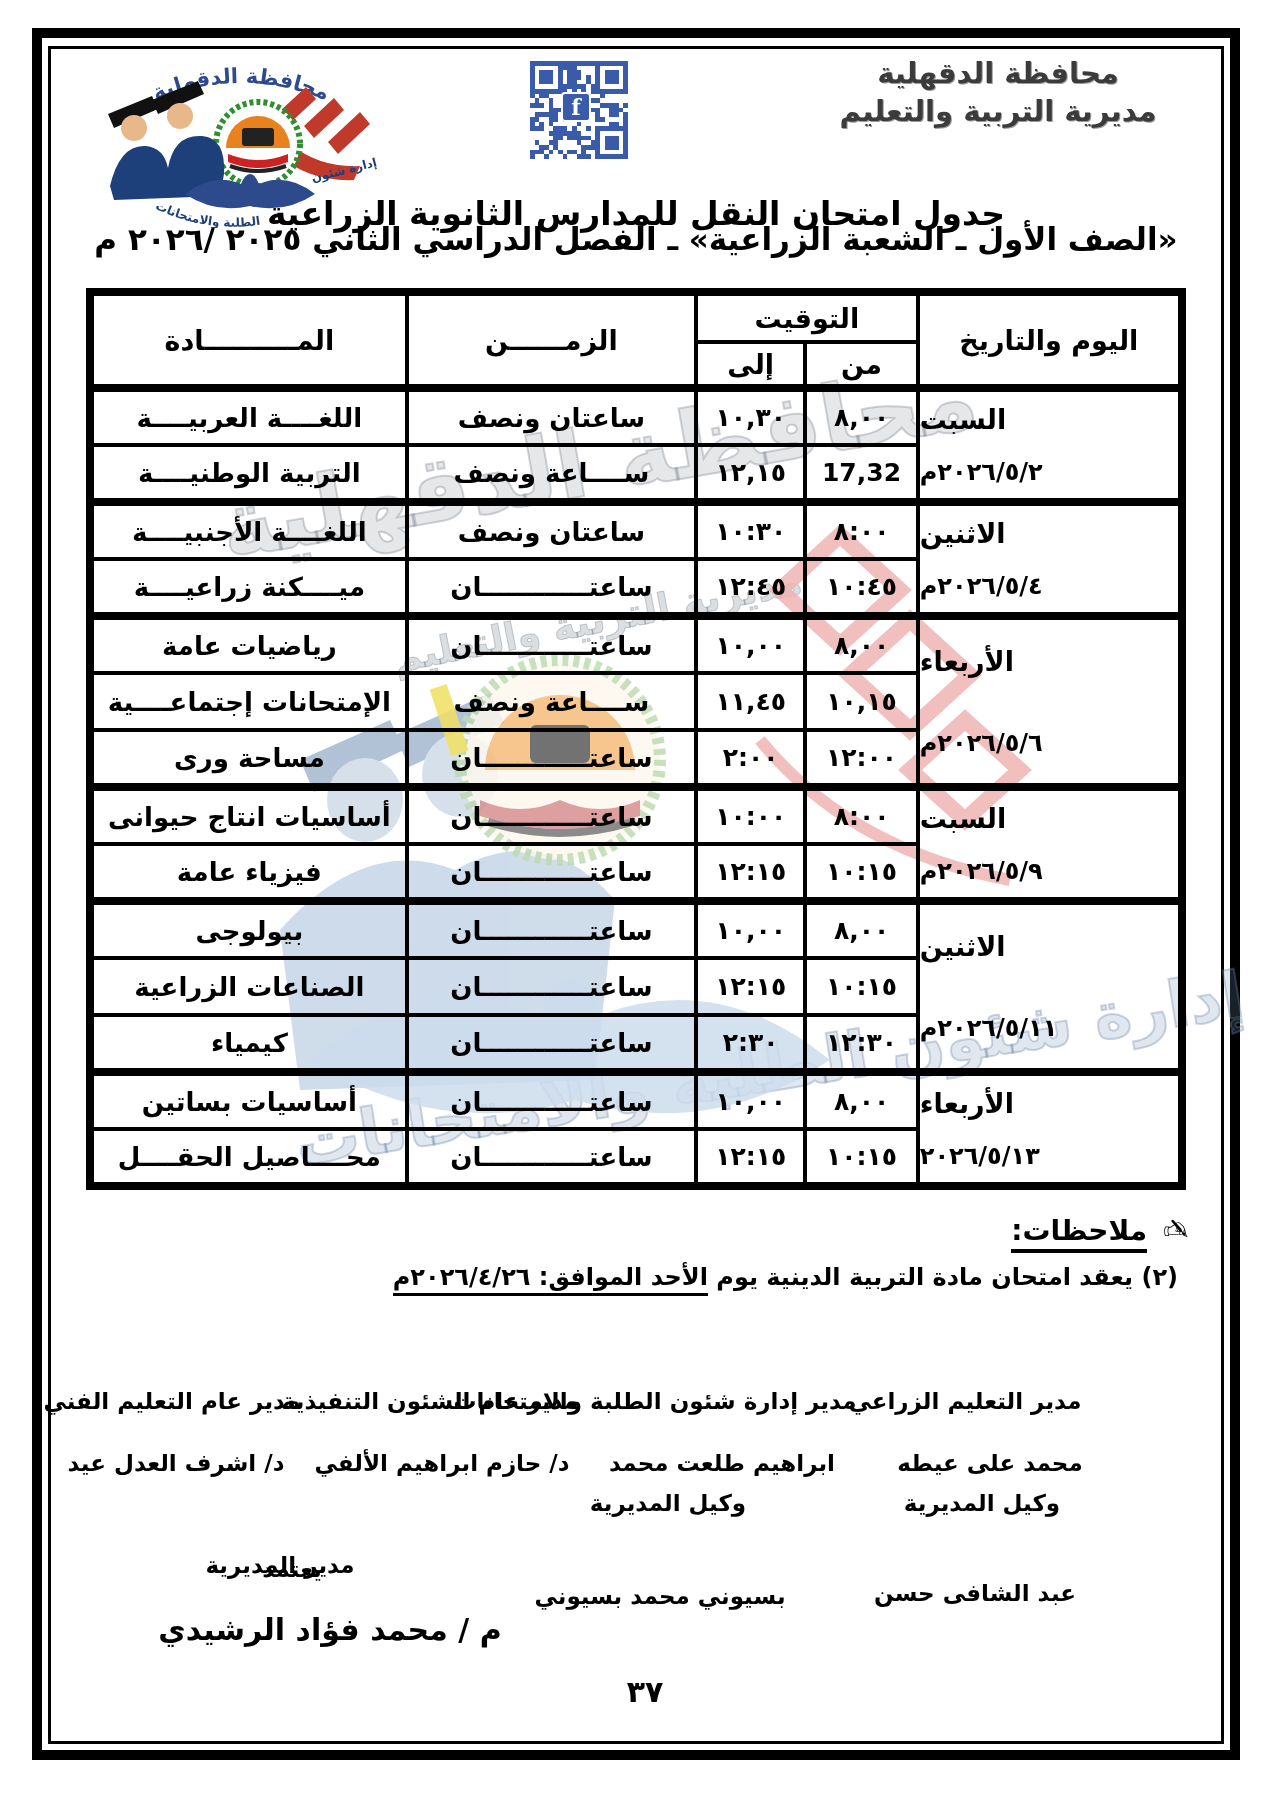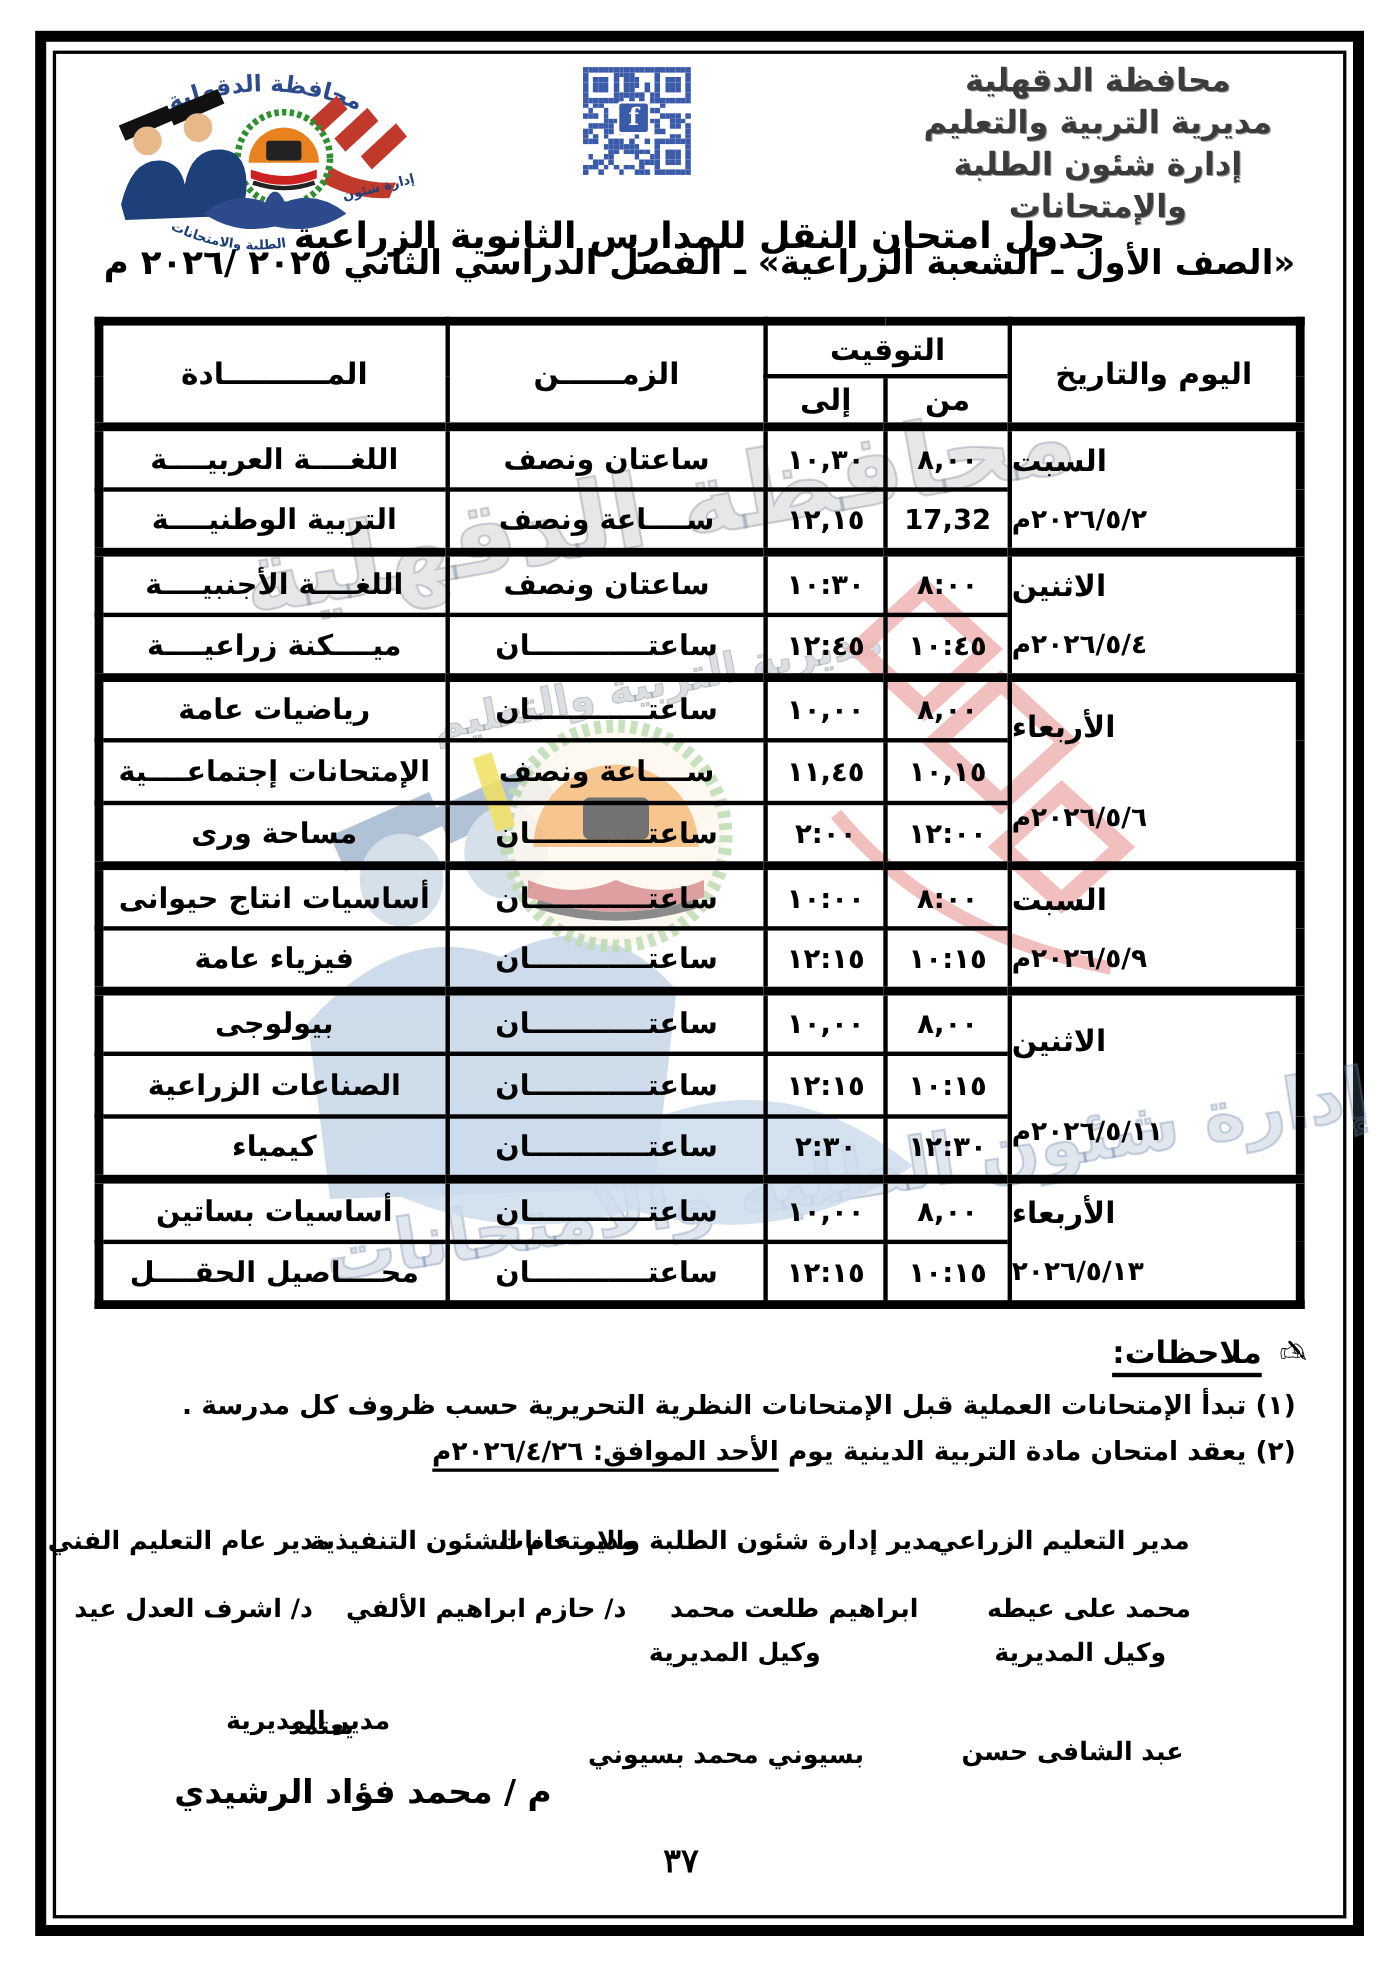--- a/index.html
+++ b/index.html
@@ -54,21 +54,21 @@
   .notes { position:absolute; top:1212px; left:84px; width:1104px; z-index:2; text-align:right; }
   .notes-head { font-size:28px; margin-bottom:16px; }
   .notes-icon { display:inline-block; transform:scaleX(-1); font-size:30px; margin-left:6px; }
   .u { border-bottom:4px solid #000; padding-bottom:2px; }
   .note-line { font-size:24px; margin-bottom:14px; padding-right:10px; }
   .u2 { border-bottom:3px solid #000; padding-bottom:2px; }
 
   
   .sig { position:absolute; transform:translateX(-50%); white-space:nowrap; text-align:center; font-size:23px; z-index:2; }
   .sig-big { font-size:30px; }
-  .pagenum { position:absolute; top:1674px; left:619px; transform:translateX(-50%); font-size:30px; z-index:2;font-family:Liberation Serif, serif; }
+  .pagenum { position:absolute; top:1674px; left:645px; transform:translateX(-50%); font-size:30px; z-index:2; }
 </style>
 </head>
 <body>
 
 <div class="page">
   <div class="frame-a"></div>
   <div class="frame-b"></div>
 
   <div class="wm wm-t1">محافظة الدقهلية</div>
   <div class="wm wm-t2">مديرية التربية والتعليم</div>
@@ -582,21 +582,20 @@
         <div></div>
         <div></div>
         <div class="on"></div>
       </div>
     <div class="qr-logo">f</div>
   </div>
 
   <div class="org">
     <div>محافظة الدقهلية</div>
     <div>مديرية التربية والتعليم</div>
-    <div>إدارة شئون الطلبة والإمتحانات</div>
   </div>
 
   <div class="doc-title">جدول امتحان النقل للمدارس الثانوية الزراعية</div>
   <div class="doc-subtitle">«الصف الأول ـ الشعبة الزراعية» ـ الفصل الدراسي الثاني ٢٠٢٥ /٢٠٢٦ م</div>
 
   <div class="tbl-wrap">
     <table>
       <colgroup>
         <col style="width:24.2%">
           <col style="width:10.3%">
@@ -744,21 +743,20 @@
         </tr>
       </tbody>
     </table>
   </div>
 
   <div class="notes">
     <div class="notes-head">
       <span class="notes-icon">✍</span>
       <span class="u">ملاحظات:</span>
     </div>
-    <div class="note-line">(١) تبدأ الإمتحانات العملية قبل الإمتحانات النظرية التحريرية حسب ظروف كل مدرسة .</div>
     <div class="note-line">
       <span>(٢) يعقد امتحان مادة التربية الدينية يوم </span><span class="u2">الأحد الموافق: ٢٠٢٦/٤/٢٦م</span>
     </div>
   </div>
 
   <div class="sig" style="top:1388px; left:965px;">مدير التعليم الزراعي</div>
   <div class="sig" style="top:1388px; left:655px;">مدير إدارة شئون الطلبة والامتحانات</div>
   <div class="sig" style="top:1388px; left:430px;">مدير عام الشئون التنفيذية</div>
   <div class="sig" style="top:1388px; left:172px;text-align:right;">مدير عام التعليم الفني</div>
 

